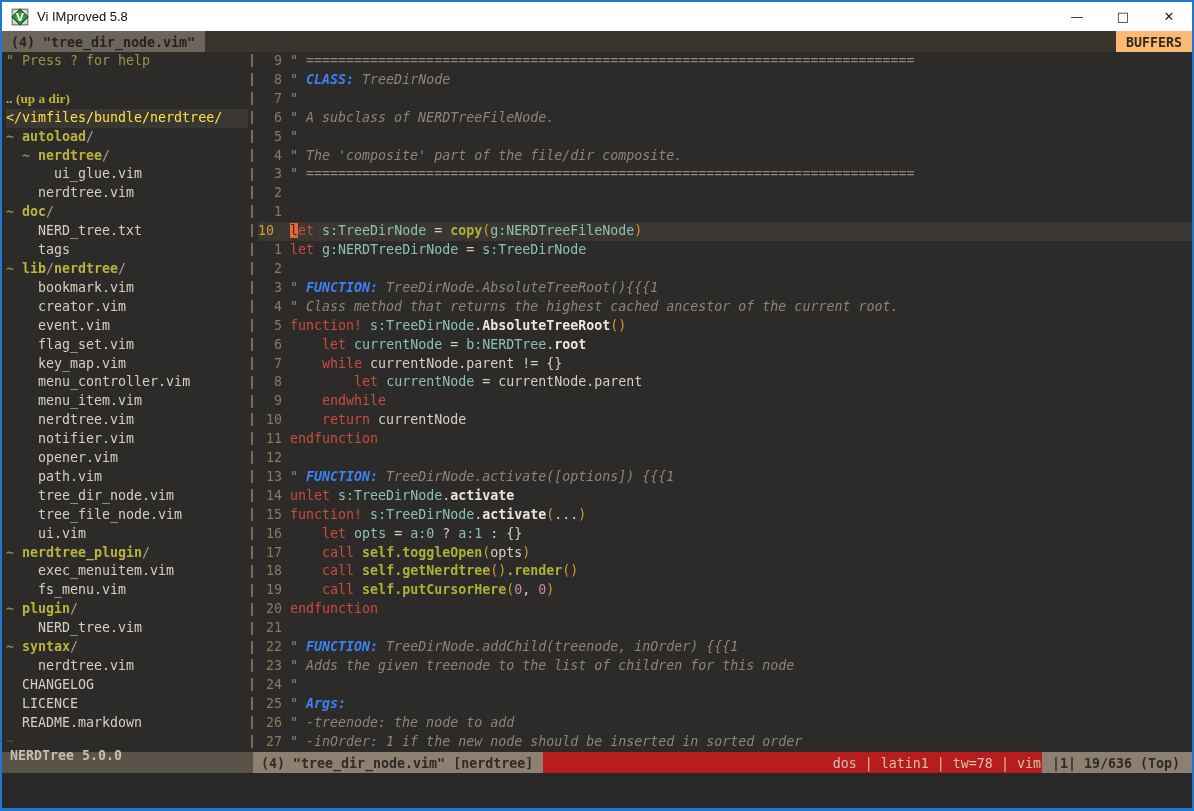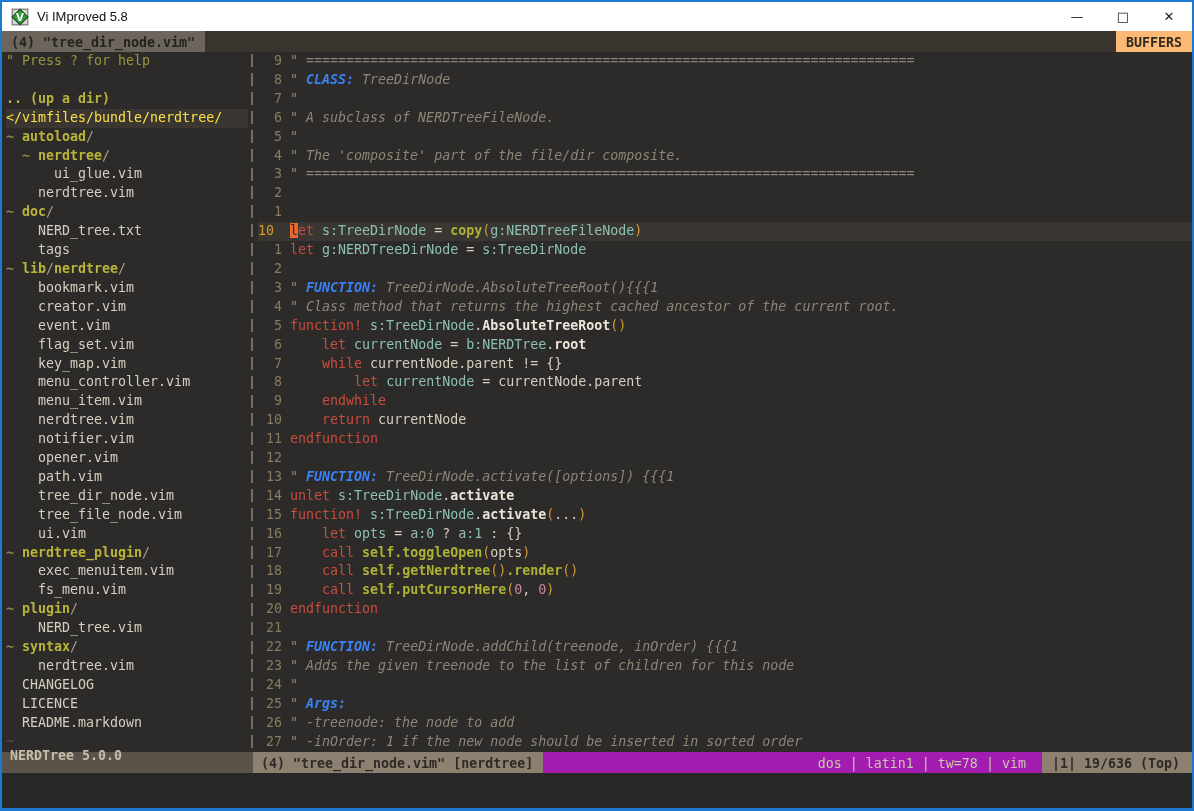--- a/index.html
+++ b/index.html
@@ -40,33 +40,33 @@
   .sc-k { color:#cb4b3c; }
   .sc-i { color:#8cc0b4;margin-top:12px; }
   .sc-f { color:#aeb232; font-weight:bold;text-align:center; }
   .sc-p { color:#d29a33; }
   .sc-n { color:#c9899f; }
   .sc-t { color:#d6cfc1; }
   .sc-w { color:#ece6da; font-weight:bold; }
   .sc-cur { background:#e8682f; color:#2b2b2b; }
   
   .tc-h { color:#9b953c; }
-  .tc-u { color:#bab43a; font-weight:bold; }
+  .tc-u { color:#bab43a; font-weight:bold;font-family:Liberation Serif, serif; }
   .tc-r { color:#fde047;margin-top:28px; }
   .tc-a { color:#8f8a44; font-weight:bold; }
   .tc-d { color:#bab43a; font-weight:bold; }
   .tc-s { color:#a7a08e; }
   .tc-f { color:#d6cfc1; }
   .tc-t { color:#d6cfc1; }
   .tc-dim { color:#554f44; }
   
   .status { height:21px; flex:0 0 auto; display:flex; align-items:stretch; font-size:13.3px; font-weight:bold; }
   .st-tree { width:251px; flex:0 0 auto; background:#595349; color:#c8bda9; padding:1px 0 16px 8px; display:flex; align-items:center; }
   .st-file { background:#8d8071; color:#2e2a25; padding:1px 10px 0 8px; display:flex; align-items:center; }
-  .st-mid  { flex:1 1 auto; background:#a21caf; color:#cdc3b2; display:flex; align-items:center; justify-content:flex-end; padding:1px 16px 0 0; font-weight:normal; }
+  .st-mid  { flex:1 1 auto; background:#b91c1c; color:#cdc3b2; display:flex; align-items:center; justify-content:flex-end; padding:1px 1px 0 0; font-weight:normal; }
   .st-right{ background:#8d8071; color:#2e2a25; padding:1px 12px 0 10px; display:flex; align-items:center; }
   
   .cmdline { height:35px; flex:0 0 auto; background:#282828; }
 </style>
 </head>
 <body>
 
 <div class="win">
 
   <div class="titlebar">

